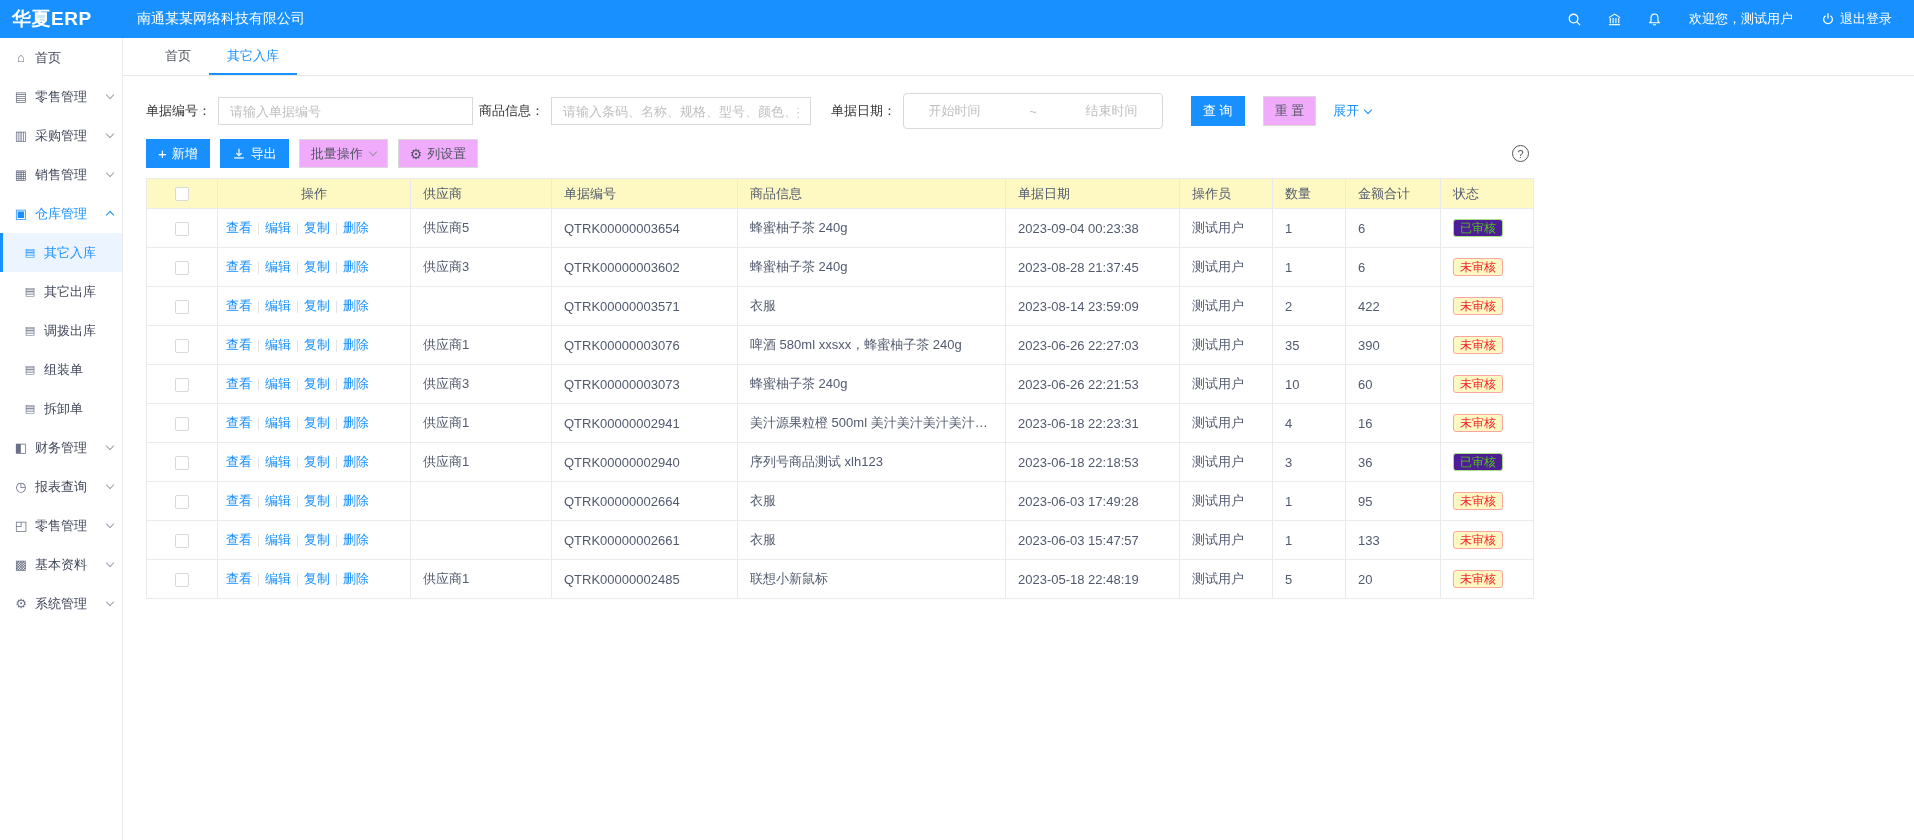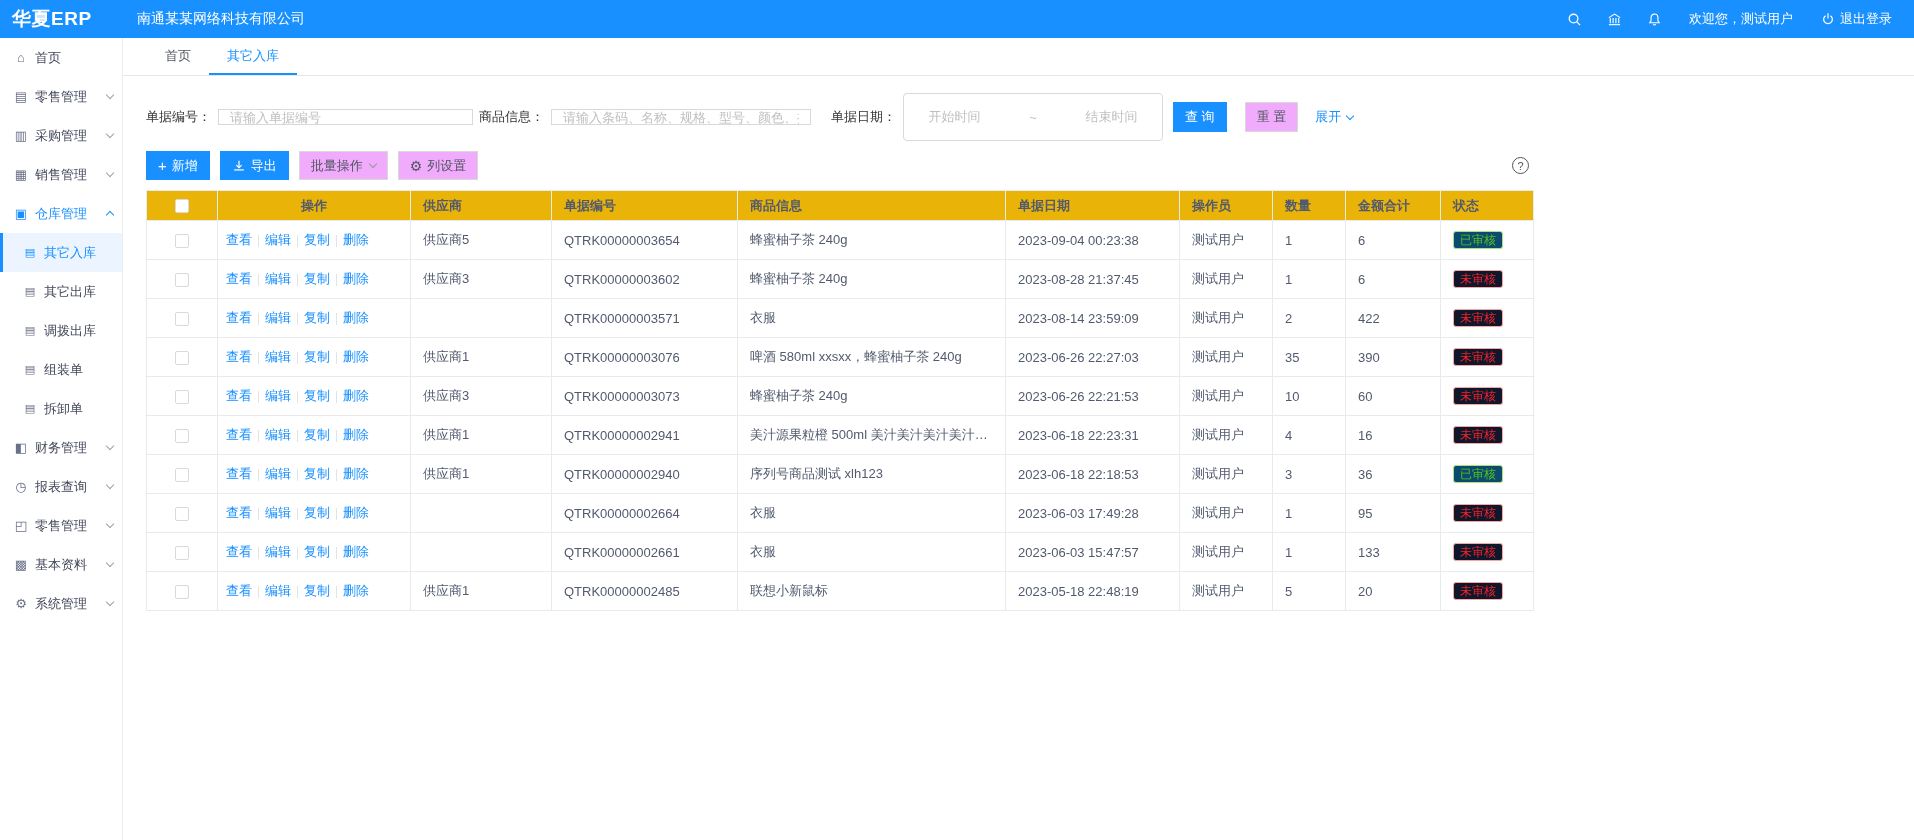--- a/index.html
+++ b/index.html
@@ -34,57 +34,57 @@
   .main { flex: 1; display: flex; flex-direction: column; background: #fff; min-width: 0; }
   .tabbar { height: 38px; flex: 0 0 38px; border-bottom: 1px solid #e8e8e8; display: flex; padding-left: 24px; }
   .tab { padding: 0 18px; line-height: 36px; font-size: 13px; color: #50555f; cursor: pointer; }
   .tab.active { color: #1890ff; border-bottom: 2px solid #1890ff; }
 
   .content { padding: 0 0 0 23px; }
 
   
   .filter-row { display: flex; align-items: center; margin-top: 17px; font-size: 13px; color: #333; }
   .f-label { font-weight: normal; margin-right: 7px; white-space: nowrap; }
-  .f-input { height: 16px; border: 1px solid #d9d9d9; border-radius: 0; padding: 0 11px; font-size: 13px; color: #333; outline: none; font-family: inherit; }
+  .f-input { height: 28px; border: 1px solid #d9d9d9; border-radius: 0; padding: 0 11px; font-size: 13px; color: #333; outline: none; font-family: inherit; }
   .f-input::placeholder { color: #bfbfbf; }
   .in-bill { width: 255px; margin-right: 6px; }
   .in-product { width: 260px; margin-right: 20px; }
-  .date-range { width: 260px; height: 48px; border: 1px solid #d9d9d9; border-radius: 4px; display: flex; align-items: center; justify-content: space-around; color: #bfbfbf; margin-right: 10px; cursor: pointer; }
+  .date-range { width: 260px; height: 36px; border: 1px solid #d9d9d9; border-radius: 4px; display: flex; align-items: center; justify-content: space-around; color: #bfbfbf; margin-right: 28px; cursor: pointer; }
   .btn { height: 30px; border-radius: 0; font-size: 13px; display: inline-flex; align-items: center; justify-content: center; cursor: pointer; border: 1px solid transparent; font-family: inherit; white-space: nowrap; }
   .btn-primary { background: #1890ff; color: #fff; padding: 0 11px; }
   .btn-default { background: #f0abfc; border-color: #d9d9d9; color: #50555f; padding: 0 11px; }
   .reset-btn { margin-left: 18px; }
   .expand-link { color: #1890ff; margin-left: 17px; display: inline-flex; align-items: center; gap: 6px; cursor: pointer; }
   .caret { display: inline-block; width: 6px; height: 6px; border-right: 1.4px solid #999; border-bottom: 1.4px solid #999; transform: rotate(45deg); margin-top: -3px; }
   .caret.blue { border-color: #1890ff; }
 
   
   .toolbar { display: flex; align-items: center; margin-top: 10px; width: 1387px; }
   .toolbar .btn { margin-right: 10px; height: 29px; }
   .icon-plus { margin-right: 5px; font-size: 15px; line-height: 1; }
   .icon-dl { margin-right: 5px; display: inline-flex; }
   .icon-gear { margin-right: 5px; font-size: 14px; line-height: 1; color: #50555f; }
   .toolbar .caret.in-btn { margin-left: 7px; }
   .help-circle { margin-left: auto; margin-right: 4px; width: 17px; height: 17px; border-radius: 50%; border: 1px solid #555; color: #555; font-size: 11px; display: flex; align-items: center; justify-content: center; cursor: pointer; }
 
   
   .data-table { width: 1387px; margin-top: 10px; border-collapse: collapse; table-layout: fixed; font-size: 13px; color: #515a6e; }
   .data-table th, .data-table td { border: 1px solid #e8eaec; }
-  .data-table thead th { background: #eab308; height: 30px; font-weight: bold; text-align: left; padding: 0 12px; color: #515a6e; white-space: nowrap; }
+  .data-table thead th { background: #fef9c3; height: 30px; font-weight: normal; text-align: left; padding: 0 12px; color: #515a6e; white-space: nowrap; }
   .data-table thead th.c-check, .data-table td.c-check { text-align: center; padding: 0; }
   .data-table thead th.c-ops-h { text-align: center; }
   .data-table tbody td { height: 39px; padding: 0 12px; white-space: nowrap; overflow: hidden; }
   .c-ellipsis { text-overflow: ellipsis; }
   .checkbox { display: inline-block; width: 14px; height: 14px; border: 1px solid #d9d9d9; border-radius: 2px; background: #fff; vertical-align: middle; cursor: pointer; }
   .c-ops { text-align: left; padding: 0 2px !important; }
   .op-link { color: #1890ff; cursor: pointer; text-decoration: none; padding: 0 6px; }
   .sep { display: inline-block; width: 1px; height: 12px; background: #e3e3e3; vertical-align: middle; }
   .badge { display: inline-block; height: 18px; line-height: 16px; padding: 0 6px; font-size: 12px; border-radius: 3px; border: 1px solid; }
-  .badge.approved { color: #52c41a; border-color: #a9e083; background: #0c4a6e; }
-  .badge.unapproved { color: #f5222d; border-color: #fba5a0; background: #0f172a; }
+  .badge.approved { color: #52c41a; border-color: #a9e083; background: #4c1d95; }
+  .badge.unapproved { color: #f5222d; border-color: #fba5a0; background: #fef9c3; }
 
   
   .pagination { width: 1387px; display: flex; align-items: center; justify-content: flex-end; margin-top: 18px; font-size: 13px; color: #515a6e; }
   .pg-total { margin-right: 14px; }
   .pg-arrow { padding: 0 7px; color: #666; cursor: pointer; font-size: 15px; }
   .pg-arrow.disabled { color: #ccc; }
   .pg-nums { display: inline-flex; align-items: center; }
   .pg-num { min-width: 25px; height: 25px; line-height: 23px; text-align: center; margin: 0 4px; border-radius: 4px; cursor: pointer; border: 1px solid transparent; }
   .pg-num.active { border-color: #1890ff; color: #1890ff; background: #fff; }
   .pg-size { height: 26px; border: 1px solid #d9d9d9; border-radius: 4px; display: inline-flex; align-items: center; padding: 0 9px; gap: 8px; margin: 0 12px 0 10px; cursor: pointer; color: #515a6e; }

